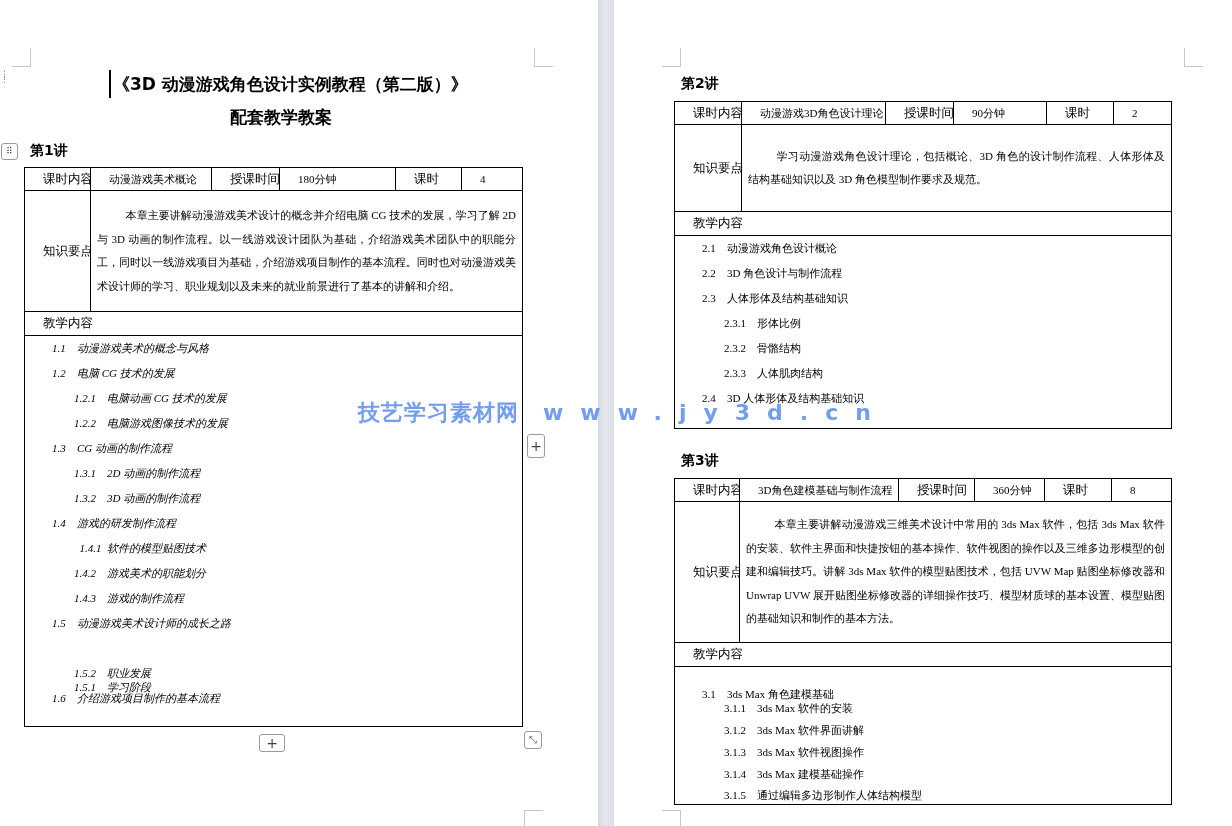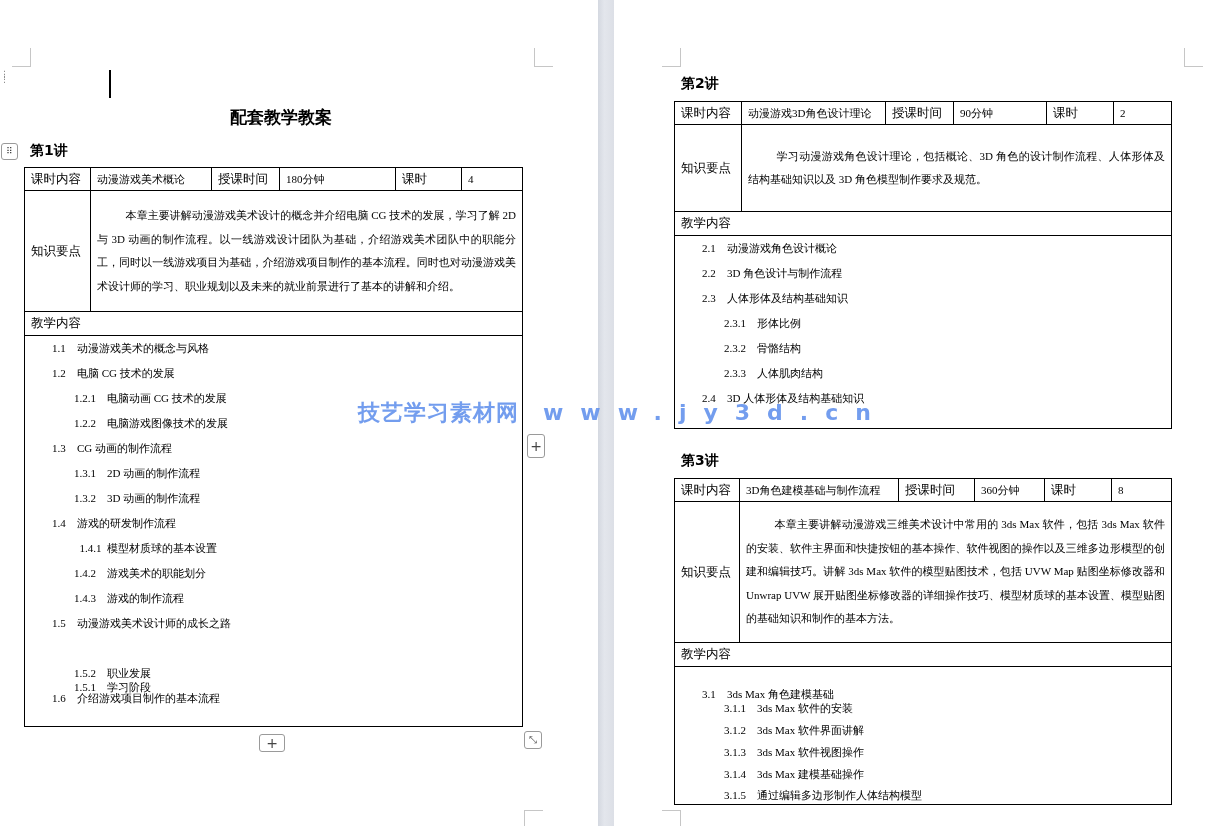--- a/index.html
+++ b/index.html
@@ -29,21 +29,21 @@
   .cursor { position:absolute; width:2px; background:#000; }
   .lecture-heading {
     position:absolute; font-family:"DejaVu Sans","Liberation Sans",sans-serif;
     font-weight:bold; font-size:14px;
   }
   table.lesson {
     position:absolute; border-collapse:collapse; table-layout:fixed;
     font-size:11px;
   }
   table.lesson td {
-    border:1px solid #000; padding:0 6px; vertical-align:middle;
+    border:1px solid #000; padding:0 18px; vertical-align:middle;
     overflow:hidden; white-space:nowrap;
   }
   td.label {
     font-family:"DejaVu Sans","Liberation Sans",sans-serif; font-size:12.5px;
   }
   td.val { font-size:11px; }
   td.summary {
     white-space:normal !important; line-height:23.5px; text-align:justify;
     font-size:11px; padding:0 6px !important;
   }
@@ -74,20 +74,21 @@
 <body>
 
 <div class="page" id="page-left">
   <div class="crop tl" style="left:12px;top:48px;"></div>
   <div class="crop tr" style="left:534px;top:48px;"></div>
   <div class="crop br" style="left:524px;top:810px;"></div>
 
   <div class="handle-dots">⋮<br>⋮</div>
 
   <div class="cursor" style="left:109px;top:70px;height:28px;"></div>
+  <div class="doc-title" style="left:113px;top:73px;">《3D 动漫游戏角色设计实例教程（第二版）》</div>
   <div class="doc-title" style="left:230px;top:106px;">配套教学教案</div>
 
   <div class="ctrl-btn" style="left:1px;top:143px;width:17px;height:17px;font-size:9px;line-height:15px;">⠿</div>
   <div class="lecture-heading" style="left:30px;top:142px;">第1讲</div>
 
   <table class="lesson" style="left:24px;top:167px;width:498px;">
     <colgroup>
       <col style="width:66px">
         <col style="width:121px">
         <col style="width:68px">
@@ -106,32 +107,32 @@
     </tr>
     <tr style="height:121px;">
       <td class="label">知识要点</td>
       <td class="summary" colspan="5">
             <p>本章主要讲解动漫游戏美术设计的概念并介绍电脑 CG 技术的发展，学习了解 2D 与 3D 动画的制作流程。以一线游戏设计团队为基础，介绍游戏美术团队中的职能分工，同时以一线游戏项目为基础，介绍游戏项目制作的基本流程。同时也对动漫游戏美术设计师的学习、职业规划以及未来的就业前景进行了基本的讲解和介绍。</p>
           </td>
     </tr>
     <tr style="height:24px;">
       <td class="label" colspan="6">教学内容</td>
     </tr>
-    <tr style="height:390px;">
+    <tr style="height:390px;font-style:italic;">
       <td class="outline" colspan="6">
         <div class="outline-box" id="outline-0" style="height:390px;">
               <div class="ol-item" style="top: 5px; left: 27px;"><span class="ol-num" style="width: 25px;">1.1</span><span>动漫游戏美术的概念与风格</span></div>
               <div class="ol-item" style="top: 30px; left: 27px;"><span class="ol-num" style="width: 25px;">1.2</span><span>电脑 CG 技术的发展</span></div>
               <div class="ol-item" style="top: 55px; left: 49px;"><span class="ol-num" style="width: 33px;">1.2.1</span><span>电脑动画 CG 技术的发展</span></div>
               <div class="ol-item" style="top: 80px; left: 49px;"><span class="ol-num" style="width: 33px;">1.2.2</span><span>电脑游戏图像技术的发展</span></div>
               <div class="ol-item" style="top: 105px; left: 27px;"><span class="ol-num" style="width: 25px;">1.3</span><span>CG 动画的制作流程</span></div>
               <div class="ol-item" style="top: 130px; left: 49px;"><span class="ol-num" style="width: 33px;">1.3.1</span><span>2D 动画的制作流程</span></div>
               <div class="ol-item" style="top: 155px; left: 49px;"><span class="ol-num" style="width: 33px;">1.3.2</span><span>3D 动画的制作流程</span></div>
               <div class="ol-item" style="top: 180px; left: 27px;"><span class="ol-num" style="width: 25px;">1.4</span><span>游戏的研发制作流程</span></div>
-              <div class="ol-item" style="top: 205px; left: 49px;"><span class="ol-num" style="width: 33px; text-align: center;">1.4.1</span><span>模型材质球的基本设置</span></div>
+              <div class="ol-item" style="top: 205px; left: 49px;"><span class="ol-num" style="width: 33px; text-align: center;">1.4.1</span><span>软件的模型贴图技术</span></div>
               <div class="ol-item" style="top: 230px; left: 49px;"><span class="ol-num" style="width: 33px;">1.4.2</span><span>游戏美术的职能划分</span></div>
               <div class="ol-item" style="top: 255px; left: 49px;"><span class="ol-num" style="width: 33px;">1.4.3</span><span>游戏的制作流程</span></div>
               <div class="ol-item" style="top: 280px; left: 27px;"><span class="ol-num" style="width: 25px;">1.5</span><span>动漫游戏美术设计师的成长之路</span></div>
               <div class="ol-item" style="top: 298px; left: 49px; margin-top: 46px;"><span class="ol-num" style="width: 33px;">1.5.1</span><span>学习阶段</span></div>
               <div class="ol-item" style="top: 330px; left: 49px;"><span class="ol-num" style="width: 33px;">1.5.2</span><span>职业发展</span></div>
               <div class="ol-item" style="top: 355px; left: 27px;"><span class="ol-num" style="width: 25px;">1.6</span><span>介绍游戏项目制作的基本流程</span></div>
             </div>
       </td>
     </tr>
   </tbody>

